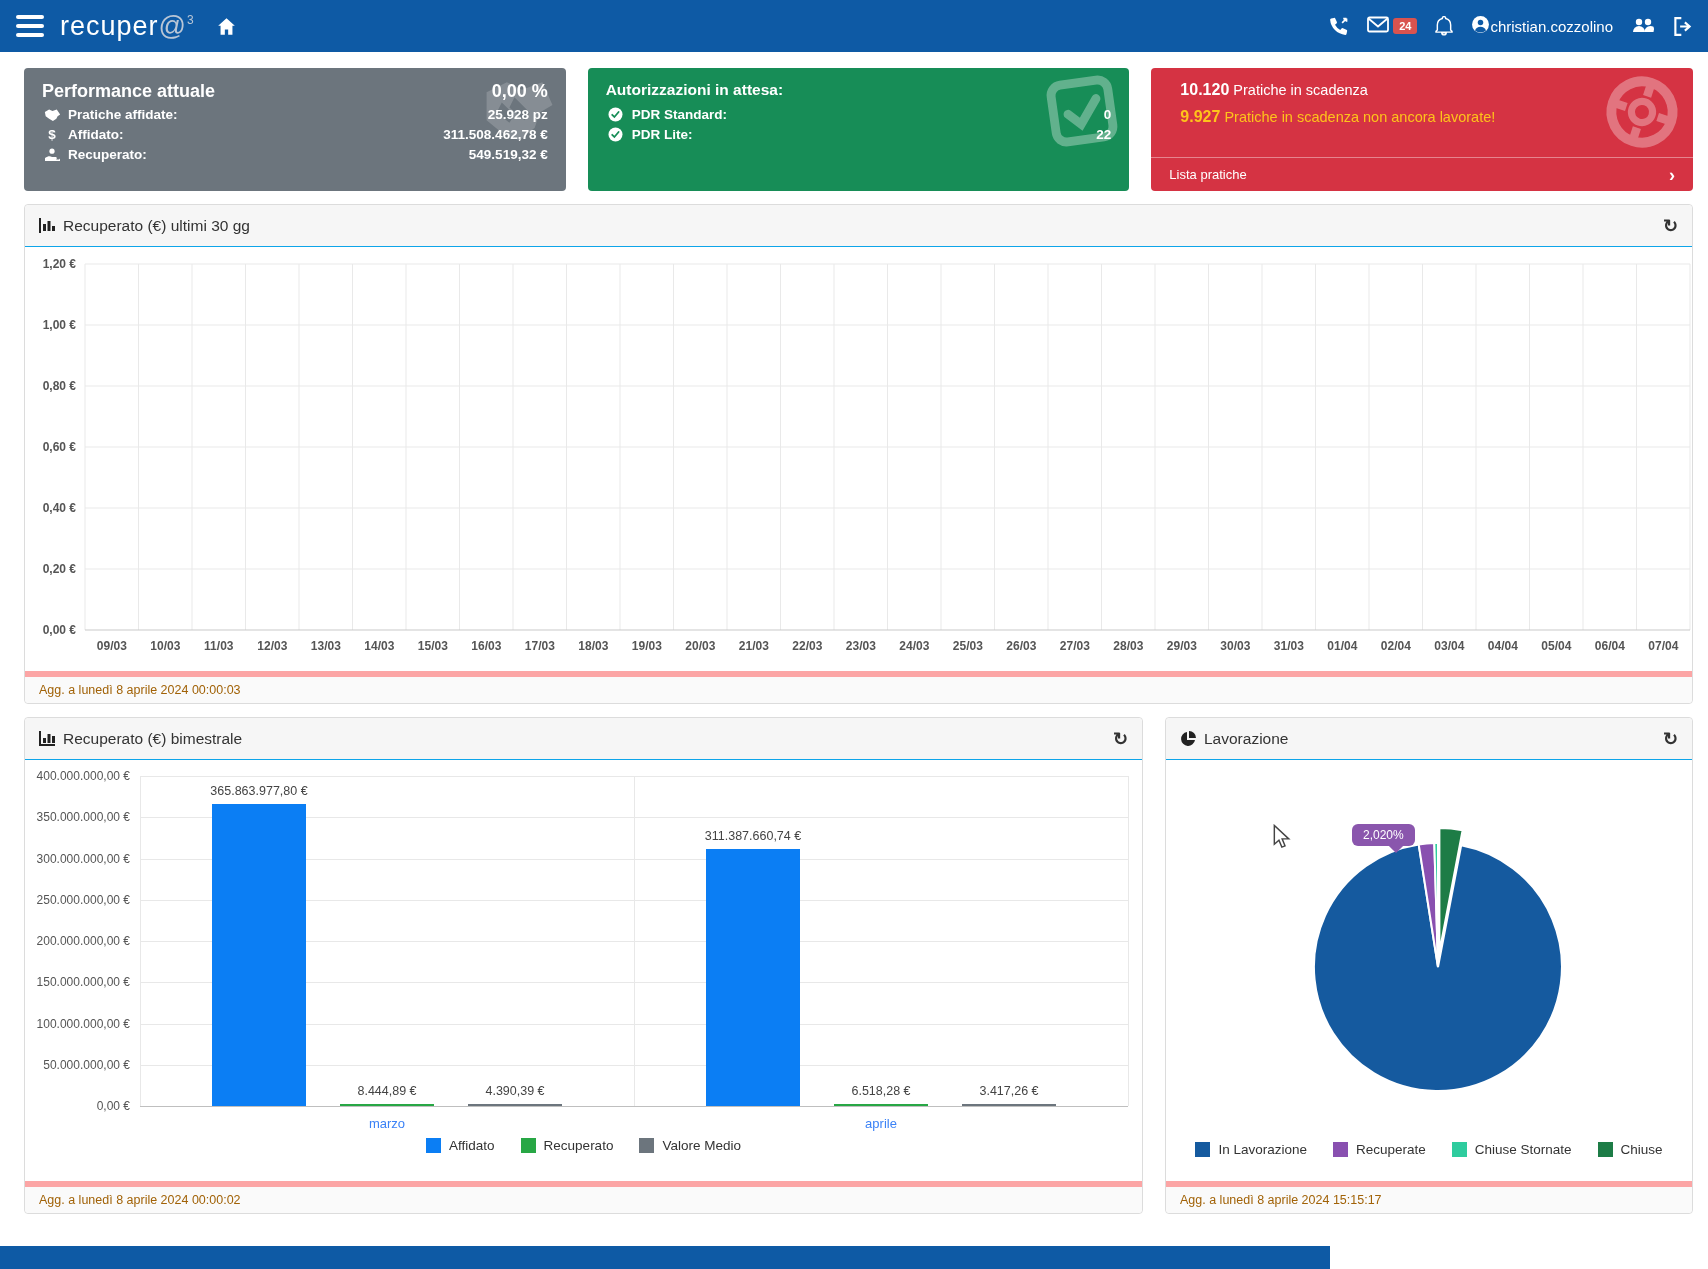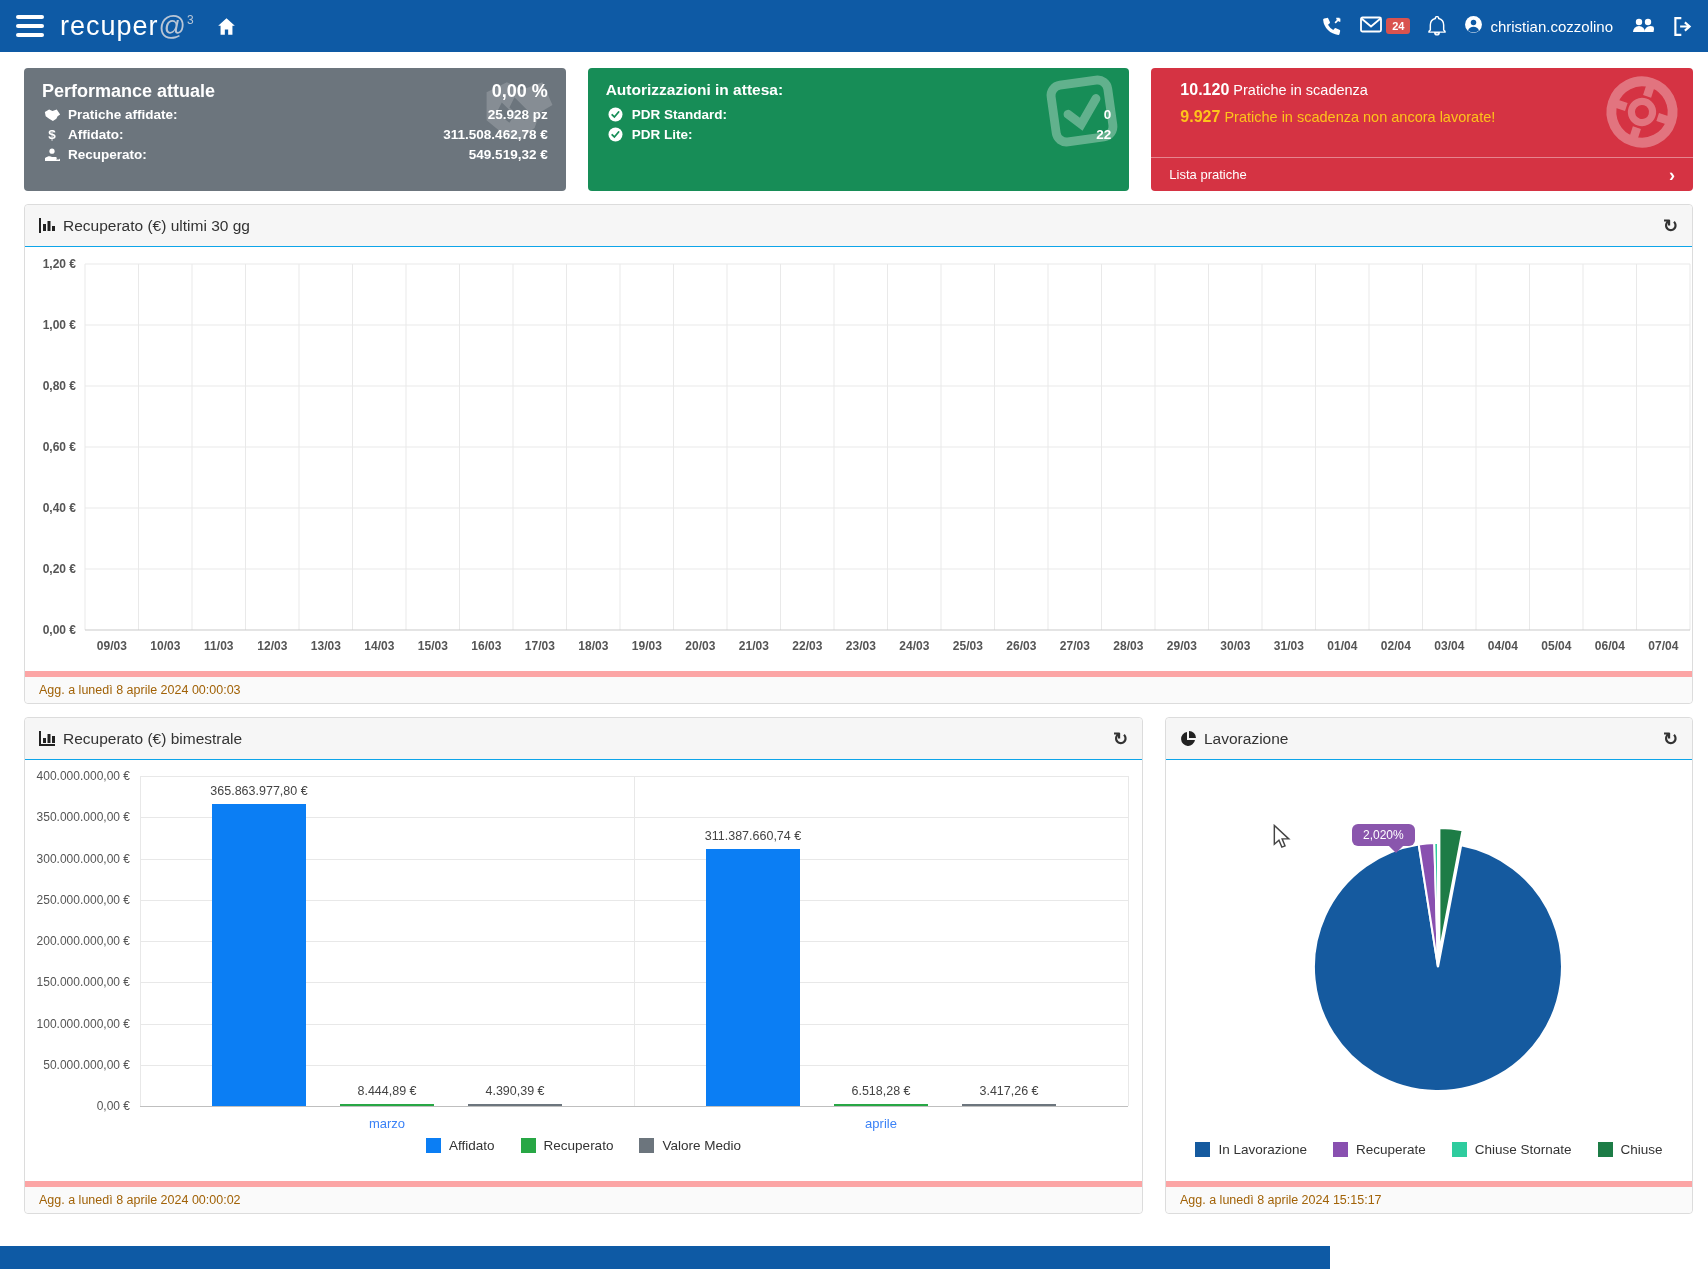--- a/index.html
+++ b/index.html
@@ -19,21 +19,21 @@
   .brand { font-size:27px; letter-spacing:1px; color:#fff; font-weight:400; display:flex; align-items:flex-start; cursor:pointer; }
   .brand .at { color:#b9c6d6; }
   .brand sup { font-size:12px; color:#b9c6d6; margin-top:2px; }
   .home-btn { margin-left:22px; cursor:pointer; display:flex; align-items:center; }
   .nav-right { margin-left:auto; display:flex; align-items:center; gap:18px; }
   .nav-ico { position:relative; cursor:pointer; display:flex; align-items:center; }
   .mail-badge {
     background:#d9534f; color:#fff; font-size:11px; font-weight:700;
     border-radius:3px; padding:2px 6px; margin-left:4px;
   }
-  .nav-user { display:flex; align-items:center; gap:7px; cursor:pointer; font-size:15px;text-align:right; }
+  .nav-user { display:flex; align-items:center; cursor:pointer; font-size:15px;text-align:right; }
 
   
   .cards { position:absolute; top:68px; left:24px; width:1669px; height:123px; display:flex; gap:22px; }
   .card { flex:1; border-radius:4px; color:#fff; position:relative; overflow:hidden; }
   .card.gray  { background:#6c757d; }
   .card.green { background:#178d57; }
   .card.red   { background:#d53343; }
   .card-pad { padding:13px 18px; position:relative; z-index:2; }
   .card-title-row { display:flex; justify-content:space-between; font-size:18px; font-weight:700; }
   .kv-row { display:flex; align-items:center; font-size:13.5px; font-weight:700; margin-top:5px; }

